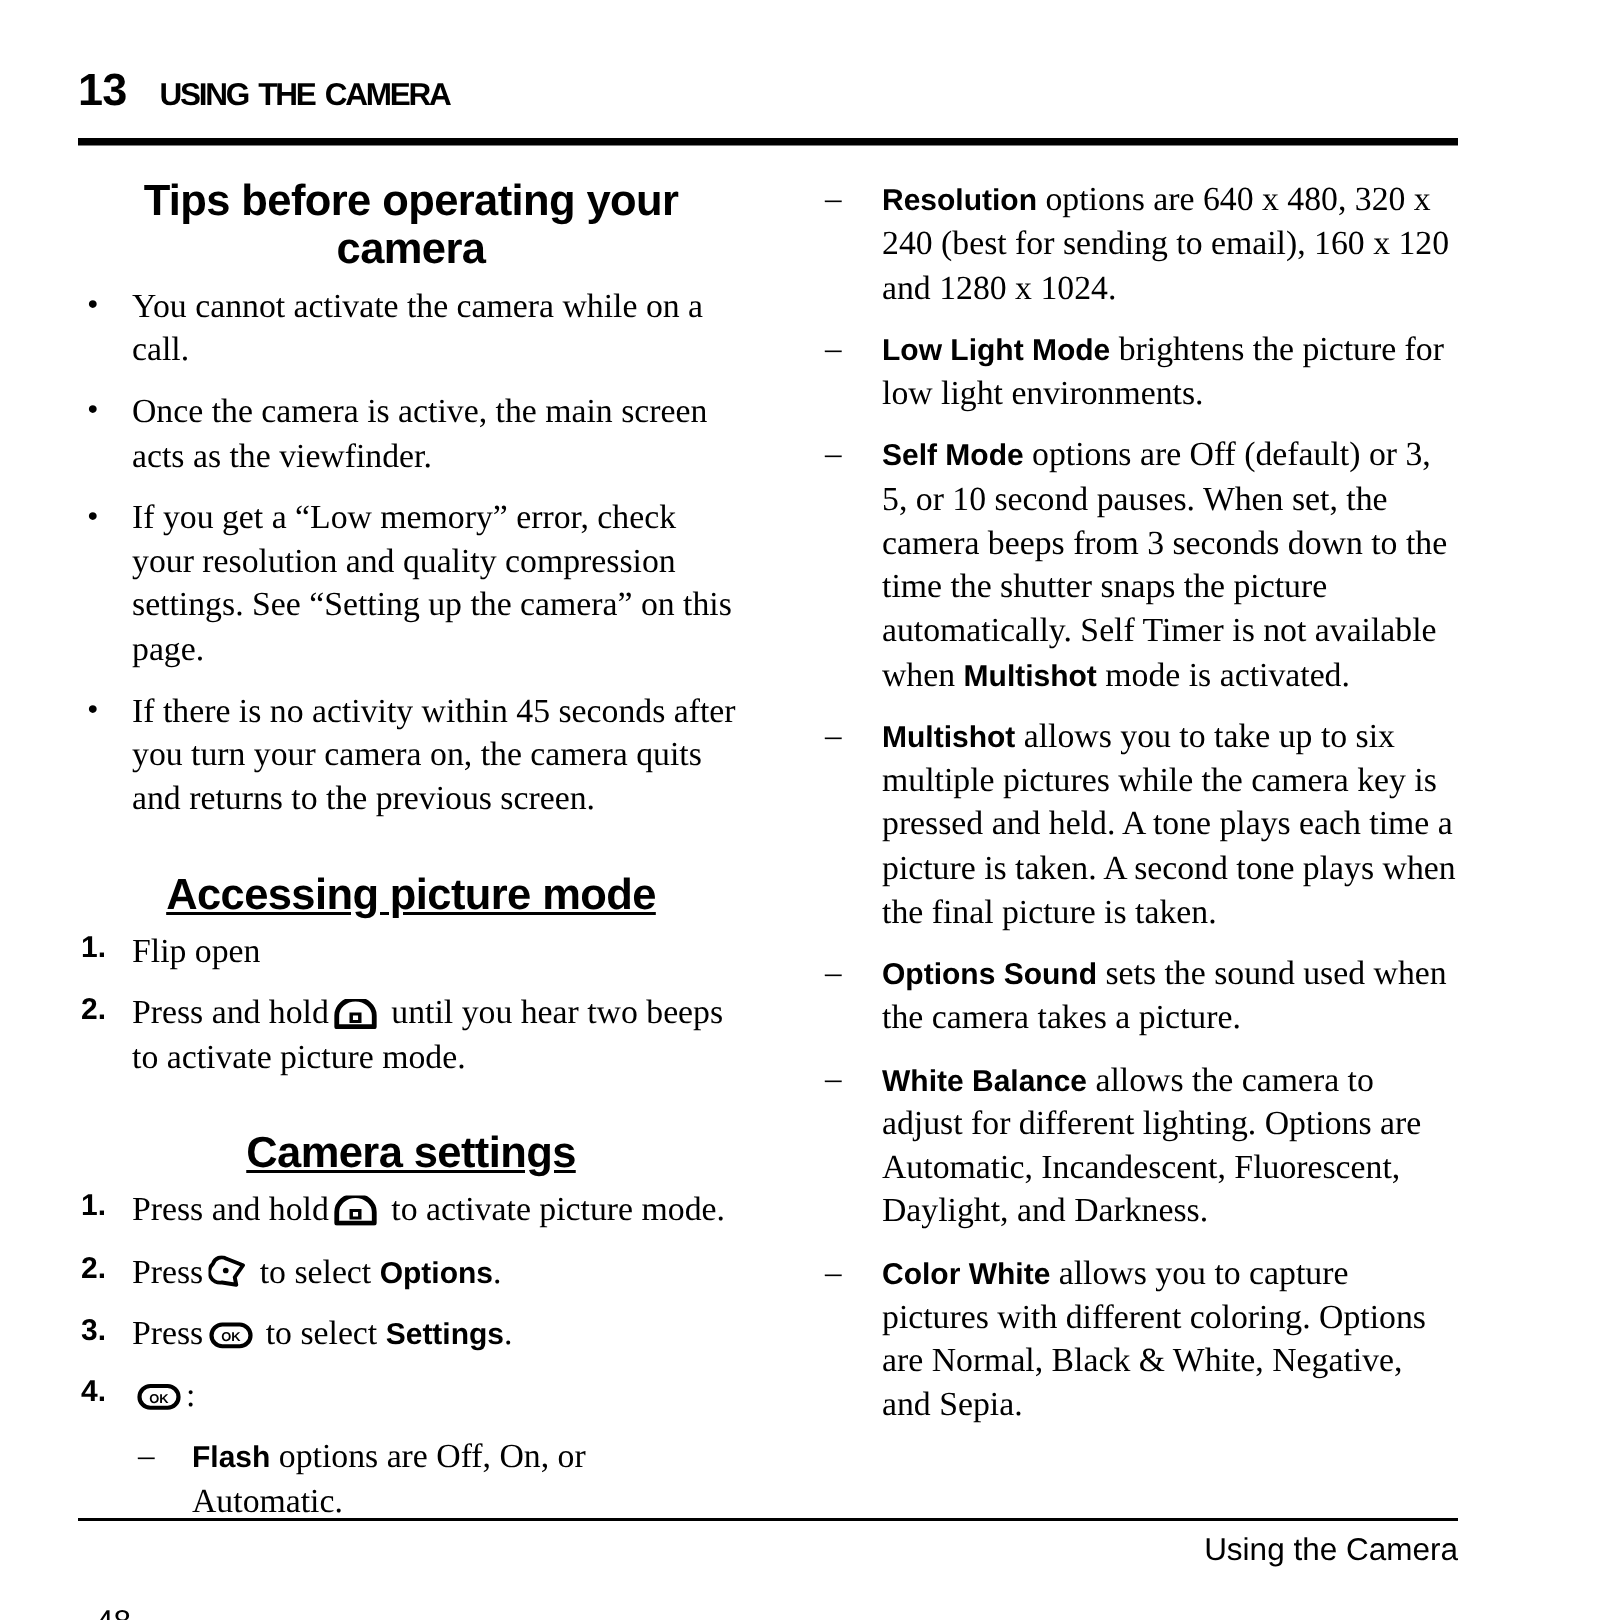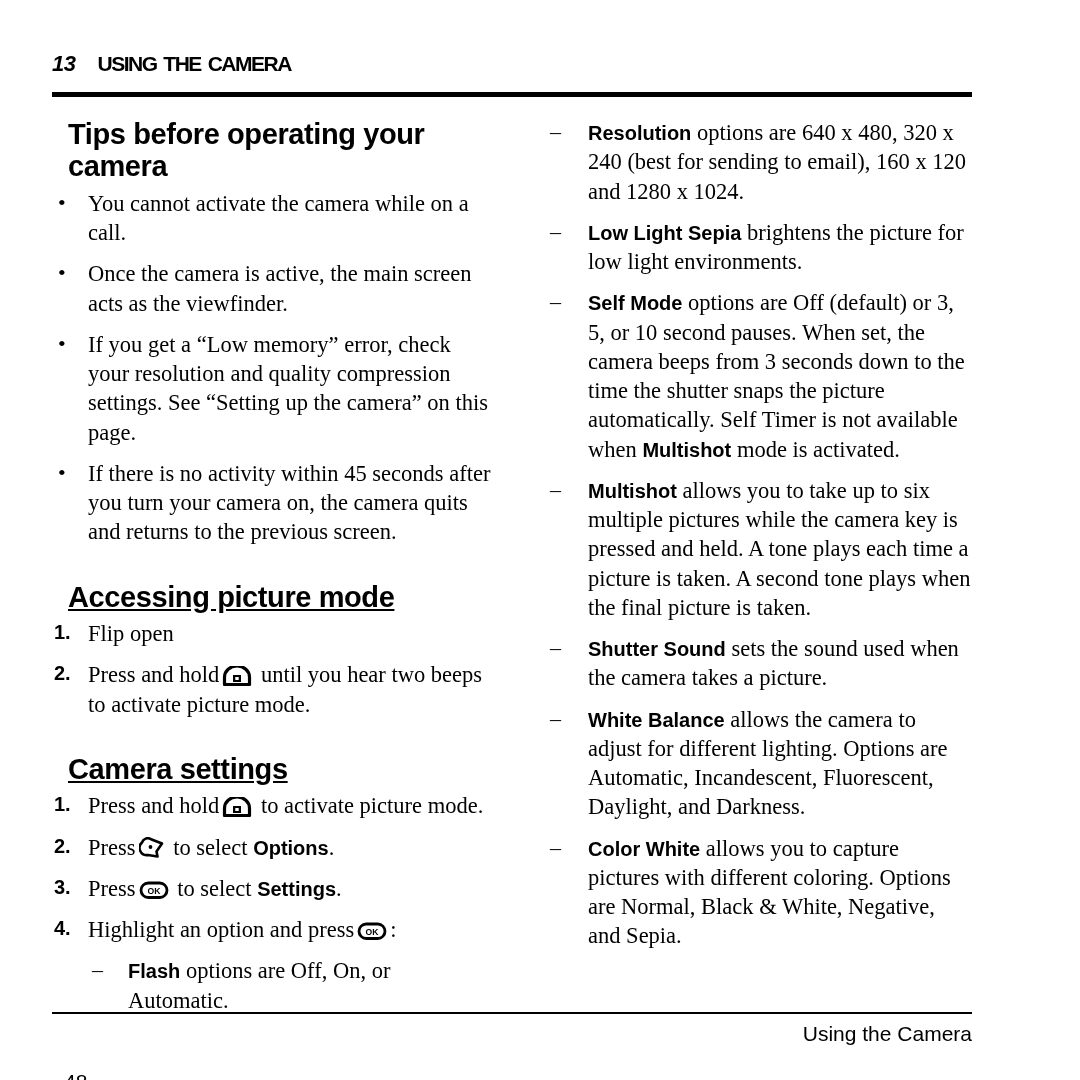--- a/index.html
+++ b/index.html
@@ -29,23 +29,22 @@
     position: absolute;
     top: 44px;
     left: 0;
     width: 920px;
     height: 46px;
     white-space: nowrap;
   }
   .chapter-number {
     font-family: "Liberation Sans", "DejaVu Sans", sans-serif;
     font-weight: bold;
-    font-size: 22px;
+    font-size: 30px;
     letter-spacing: -0.5px;
-    font-style: italic;
   }
   .chapter-title {
     font-family: "Liberation Sans", "DejaVu Sans", sans-serif;
     font-weight: bold;
     font-size: 30px;
     font-variant: small-caps;
     text-transform: lowercase;
     letter-spacing: -1.5px;
     margin-left: 22px;
   }
@@ -69,22 +68,23 @@
   }
   .col-left  { width: 440px; }
   .col-right { width: 426px; }
 
   
   h2.section-heading {
     font-family: "Liberation Sans", "DejaVu Sans", sans-serif;
     font-weight: bold;
     font-size: 29px;
     line-height: 1.12;
-    margin: 0 0 6px 16px;
+    margin: 0 0 6px 4px;
     letter-spacing: -0.4px;
+    text-align: center;
   }
   h2.section-heading.spaced { margin-top: 34px; text-decoration: underline; }
 
   
   ul.bullets, ol.steps, ul.dashes {
     list-style: none;
     margin: 0;
     padding: 0;
   }
   .li {
@@ -250,21 +250,21 @@
         </li>
         <li class="li">
           <span class="marker num">3.</span>
           <span>Press</span><span class="key"><svg width="30" height="20" viewBox="0 0 30 20">
                 <rect x="2" y="3" width="26" height="14.5" rx="7.25" ry="7.25" fill="none" stroke="#000" stroke-width="2.8"></rect>
                 <text x="15" y="14.2" font-family="Liberation Sans, sans-serif" font-size="8.6" font-weight="bold" text-anchor="middle" fill="#000">OK</text>
               </svg></span> <span>to select </span><span class="ui">Settings</span><span>.</span>
         </li>
         <li class="li">
           <span class="marker num">4.</span>
-          <span>Highlight an option and press</span><span class="key"><svg width="30" height="20" viewBox="0 0 30 20">
+          <span class="key"><svg width="30" height="20" viewBox="0 0 30 20">
                 <rect x="2" y="3" width="26" height="14.5" rx="7.25" ry="7.25" fill="none" stroke="#000" stroke-width="2.8"></rect>
                 <text x="15" y="14.2" font-family="Liberation Sans, sans-serif" font-size="8.6" font-weight="bold" text-anchor="middle" fill="#000">OK</text>
               </svg></span><span>:</span>
 
           <div class="sub-dash">
             <span class="marker dash">–</span>
             <span class="ui">Flash</span><span> options are Off, On, or Automatic.</span>
           </div>
         </li>
       </ol>
@@ -274,36 +274,36 @@
     <div class="col-right">
       <ul class="dashes">
 
         <li class="li">
           <span class="marker dash">–</span>
           <span class="ui">Resolution</span><span> options are 640 x 480, 320 x 240 (best for sending to email), 160 x 120 and 1280 x 1024.</span>
         </li>
 
         <li class="li">
           <span class="marker dash">–</span>
-          <span class="ui">Low Light Sepia</span><span> brightens the picture for low light environments.</span>
+          <span class="ui">Low Light Mode</span><span> brightens the picture for low light environments.</span>
         </li>
 
         <li class="li">
           <span class="marker dash">–</span>
           <span class="ui">Self Mode</span><span> options are Off (default) or 3, 5, or 10 second pauses. When set, the camera beeps from 3 seconds down to the time the shutter snaps the picture automatically. Self Timer is not available when </span><span class="ui">Multishot</span><span> mode is activated.</span>
         </li>
 
         <li class="li">
           <span class="marker dash">–</span>
           <span class="ui">Multishot</span><span> allows you to take up to six multiple pictures while the camera key is pressed and held. A tone plays each time a picture is taken. A second tone plays when the final picture is taken.</span>
         </li>
 
         <li class="li">
           <span class="marker dash">–</span>
-          <span class="ui">Shutter Sound</span><span> sets the sound used when the camera takes a picture.</span>
+          <span class="ui">Options Sound</span><span> sets the sound used when the camera takes a picture.</span>
         </li>
 
         <li class="li">
           <span class="marker dash">–</span>
           <span class="ui">White Balance</span><span> allows the camera to adjust for different lighting. Options are Automatic, Incandescent, Fluorescent, Daylight, and Darkness.</span>
         </li>
 
         <li class="li">
           <span class="marker dash">–</span>
           <span class="ui">Color White</span><span> allows you to capture pictures with different coloring. Options are Normal, Black &amp; White, Negative, and Sepia.</span>

